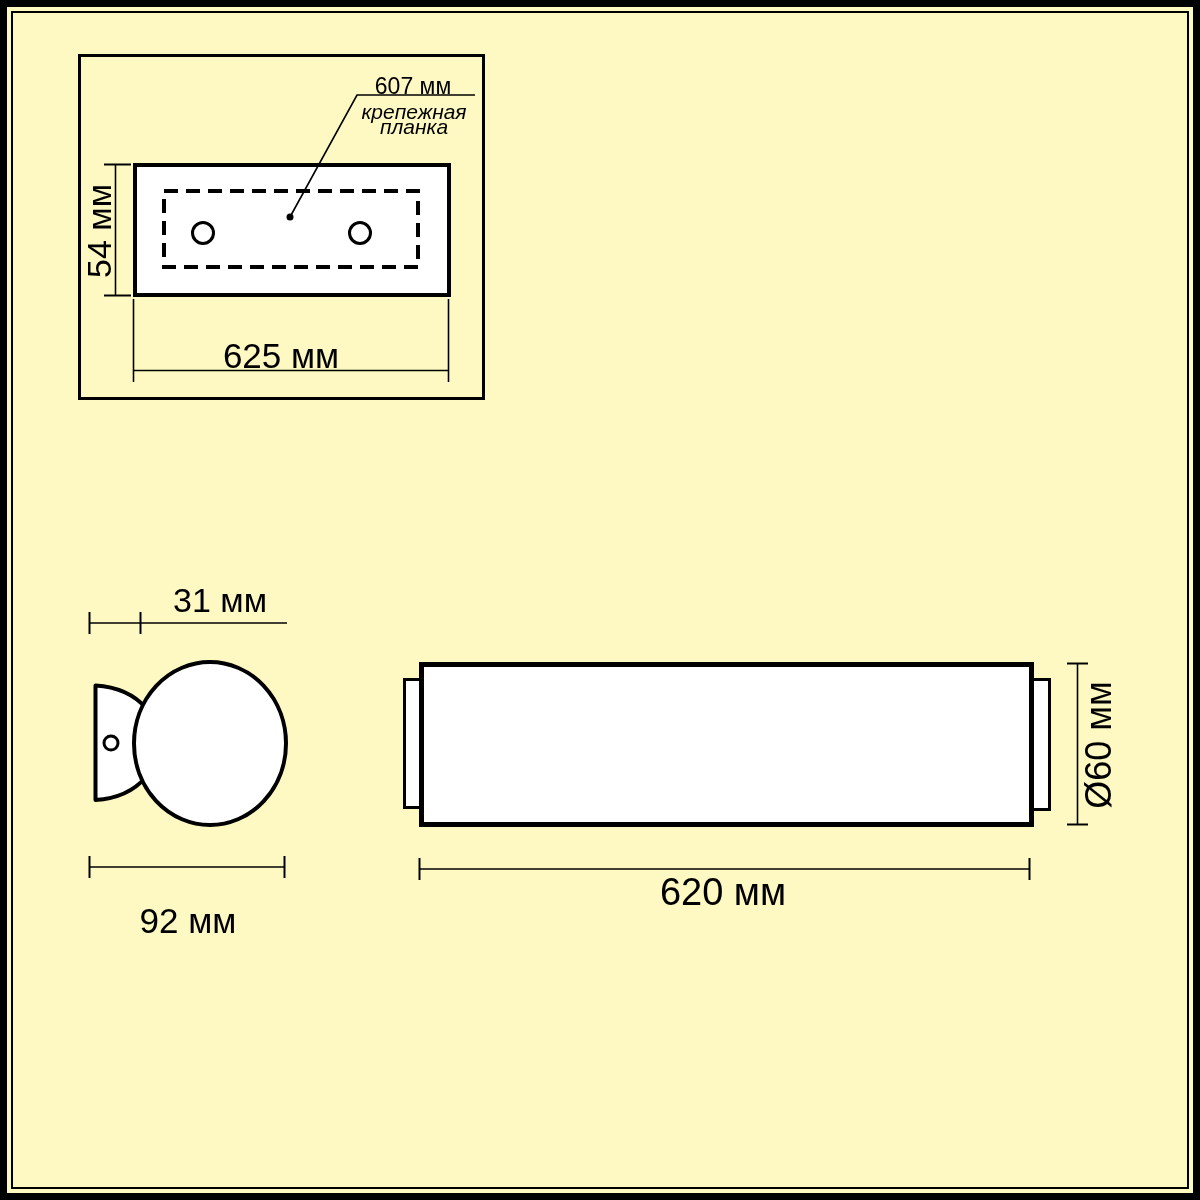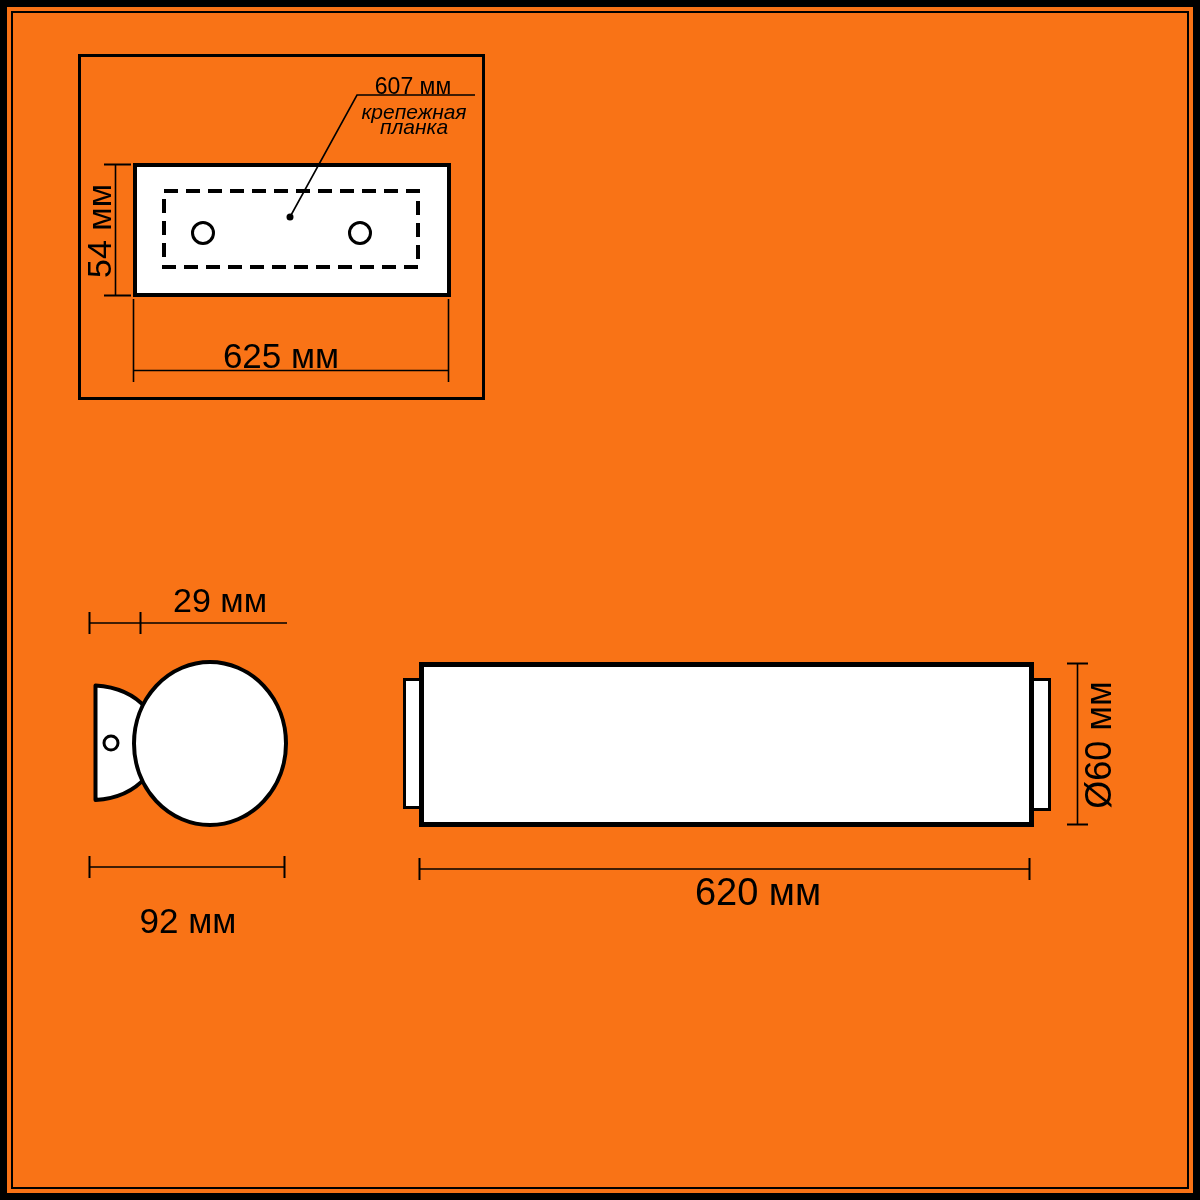--- a/index.html
+++ b/index.html
@@ -1,28 +1,28 @@
 <!DOCTYPE html>
 <html><head>
 <meta charset="utf-8">
 <style>
   html,body{margin:0;padding:0;background:#ffffff;}
   body{width:1200px;height:1200px;font-family:"Liberation Sans","DejaVu Sans",sans-serif;color:#000;}
-  .canvas{position:relative;width:1200px;height:1200px;background:#f97316;overflow:hidden;}
+  .canvas{position:relative;width:1200px;height:1200px;background:#fef9c3;overflow:hidden;}
   .frame-outer{position:absolute;inset:0;border:7px solid #000;box-sizing:border-box;}
   .frame-inner{position:absolute;inset:11px;border:2px solid #000;box-sizing:border-box;}
   .linework{position:absolute;left:0;top:0;width:1200px;height:1200px;}
   .lbl{position:absolute;transform:translate(-50%,-50%);white-space:nowrap;color:#000;letter-spacing:0;}
   .lbl.rot{transform:translate(-50%,-50%) rotate(-90deg);}
   .s23{font-size:23px;}
   .cap{font-size:21px;line-height:15px;text-align:center;font-style:italic;}
   .s34{font-size:34px;}
   .s35{font-size:35px;}
   .s36{font-size:36px;}
-  .s38{font-size:38px;margin-left:35px;}
+  .s38{font-size:38px;}
   svg line, svg polyline{stroke:#000;}
   .dim{stroke-width:1.6;fill:none;}
   .tick{stroke-width:2;fill:none;}
 </style>
 </head>
 <body>
 
 <div class="canvas">
 
   <svg class="linework" viewBox="0 0 1200 1200" xmlns="http://www.w3.org/2000/svg">
@@ -79,21 +79,21 @@
 
   <div class="lbl cap" style="left:414px;top:119px;">
     <div>крепежная</div>
     <div>планка</div>
   </div>
 
   <div class="lbl rot s34" style="left:99px;top:231px;">54 мм</div>
 
   <div class="lbl s35" style="left:281px;top:356px;">625 мм</div>
 
-  <div class="lbl s34" style="left:220px;top:600px;">29 мм</div>
+  <div class="lbl s34" style="left:220px;top:600px;">31 мм</div>
 
   <div class="lbl s35" style="left:188px;top:892px;margin-top:29px;">92 мм</div>
 
   <div class="lbl s38" style="left:723px;top:892px;">620 мм</div>
 
   <div class="lbl rot s36" style="left:1099px;top:745px;">Ø60 мм</div>
 
   <div class="frame-inner"></div>
   <div class="frame-outer"></div>
 </div>

